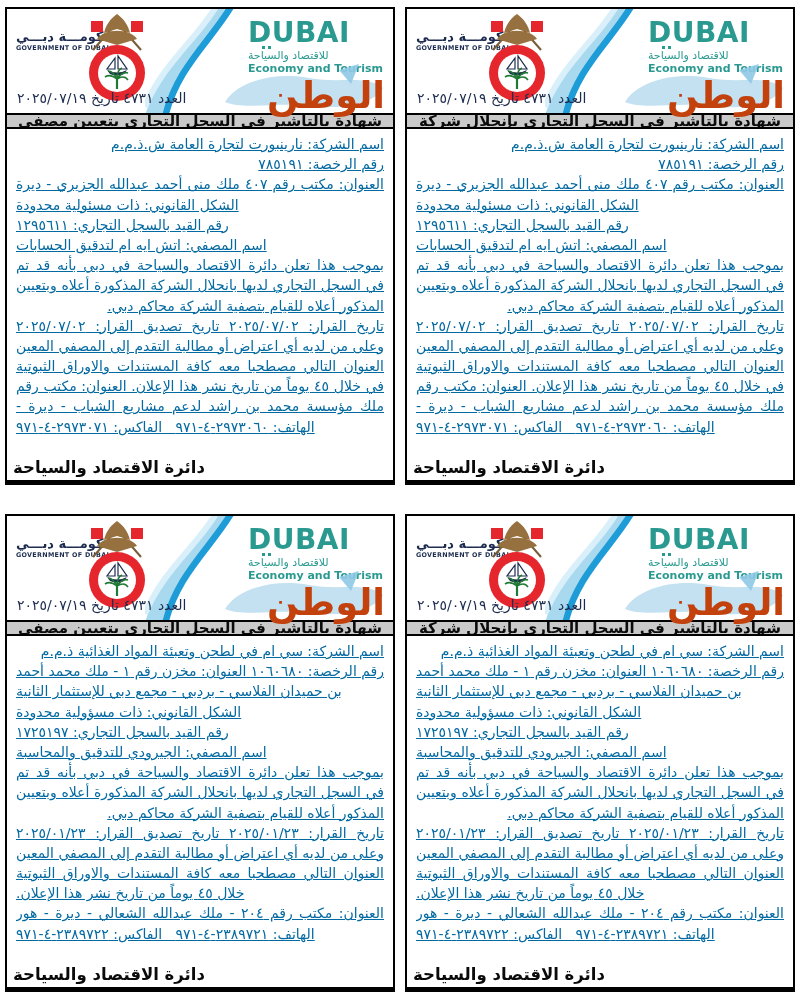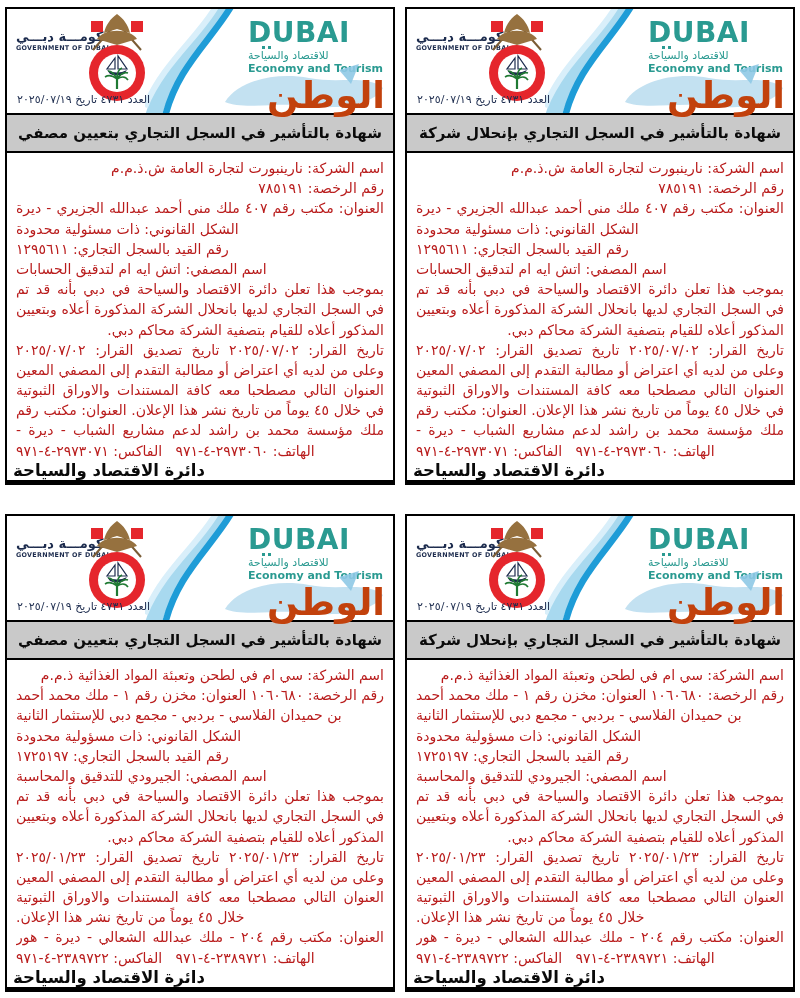--- a/index.html
+++ b/index.html
@@ -18,28 +18,28 @@
   .gov .ar{font-size:13px;font-weight:bold;line-height:14px;white-space:nowrap;}
   .gov .en{font-size:6.4px;font-weight:bold;letter-spacing:.3px;white-space:nowrap;}
   .emblem{position:absolute;top:5px;left:78px;}
   .swoosh{position:absolute;top:0;left:138px;}
   .brand{position:absolute;top:4px;right:10px;text-align:left;color:var(--teal);}
   .brand .word{font-size:28px;font-weight:800;line-height:27px;letter-spacing:.5px;margin-top:6px;}
   .brand .dots{display:flex;gap:3px;margin:0 0 1px 14px;}
   .brand .dots i{width:3px;height:3px;background:var(--teal);display:block;}
   .brand .ar{font-size:11px;line-height:12px;direction:rtl;text-align:left;}
   .brand .en{font-size:11px;font-weight:bold;line-height:13px;}
-  .issue{position:absolute;bottom:7px;left:10px;font-size:11px;color:var(--navy);direction:rtl;white-space:nowrap;margin-top:48px;}
+  .issue{position:absolute;bottom:7px;left:10px;font-size:14px;color:var(--navy);direction:rtl;white-space:nowrap;margin-top:48px;}
   .paperwrap{position:absolute;bottom:-3px;right:4px;width:170px;height:52px;}
   .mapblob{position:absolute;bottom:2px;right:0;}
   .paper{position:absolute;bottom:0;right:4px;font-size:37px;font-weight:900;line-height:40px;color:#c2410c;direction:rtl;}
   
-  .titlebar{flex:none;height:40px;background:var(--titlebar_bg);border-top:2px solid #000;border-bottom:2px solid #000;display:flex;align-items:center;justify-content:center;font-weight:bold;font-size:15px;letter-spacing:-.2px;direction:rtl;white-space:nowrap;overflow:hidden;color:#0b0b0b;}
+  .titlebar{flex:none;height:16px;background:var(--titlebar_bg);border-top:2px solid #000;border-bottom:2px solid #000;display:flex;align-items:center;justify-content:center;font-weight:bold;font-size:15px;letter-spacing:-.2px;direction:rtl;white-space:nowrap;overflow:hidden;color:#0b0b0b;}
   
-  .nbody{flex:1;direction:rtl;padding:5px 9px 0 9px;font-size:14px;line-height:20.2px;color:#b91c1c;}
+  .nbody{flex:1;direction:rtl;padding:5px 9px 0 9px;font-size:14px;line-height:20.2px;color:#0369a1;text-decoration:underline;}
   .bline{height:20.2px;overflow:hidden;white-space:nowrap;}
   .a-right{text-align:right;}
   .a-center{text-align:left;}
   .a-justify{text-align:justify;text-align-last:justify;white-space:normal;}
   
   .ftr{flex:none;direction:rtl;text-align:left;font-weight:bold;font-size:16.5px;padding:0 0 3px 6px;color:#0a0a0a;}
 </style>
 </head>
 <body>
 

